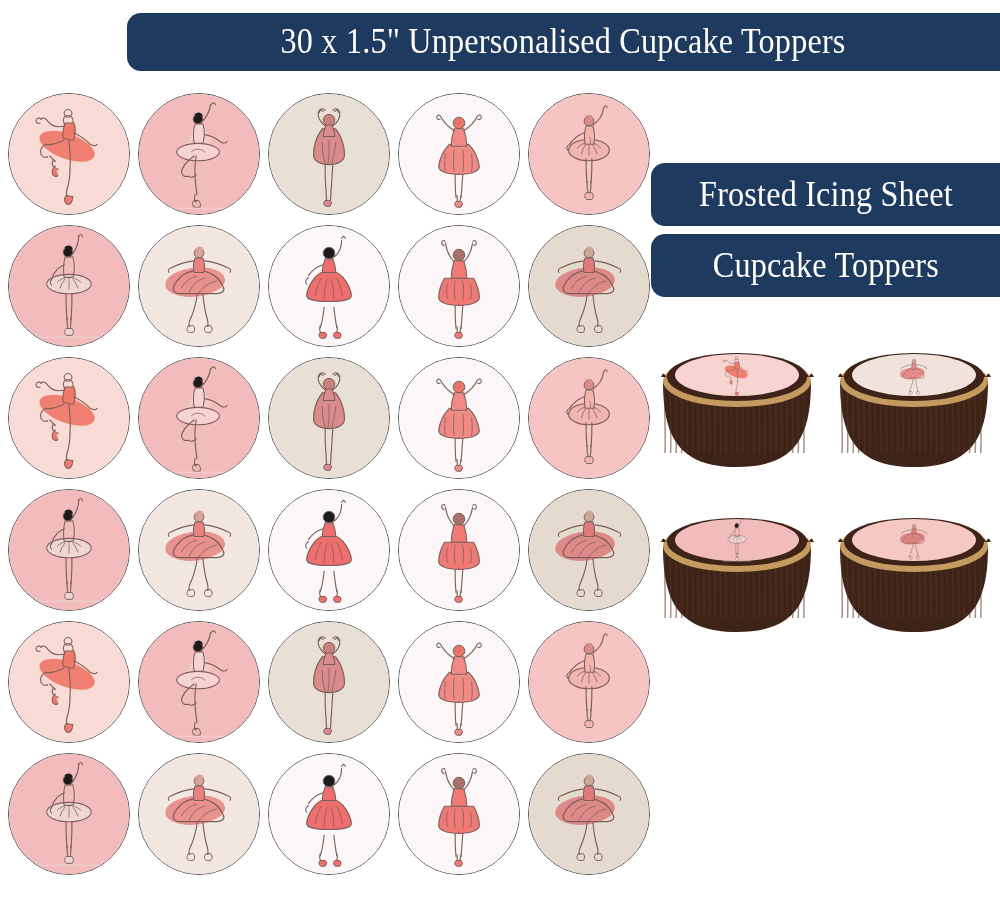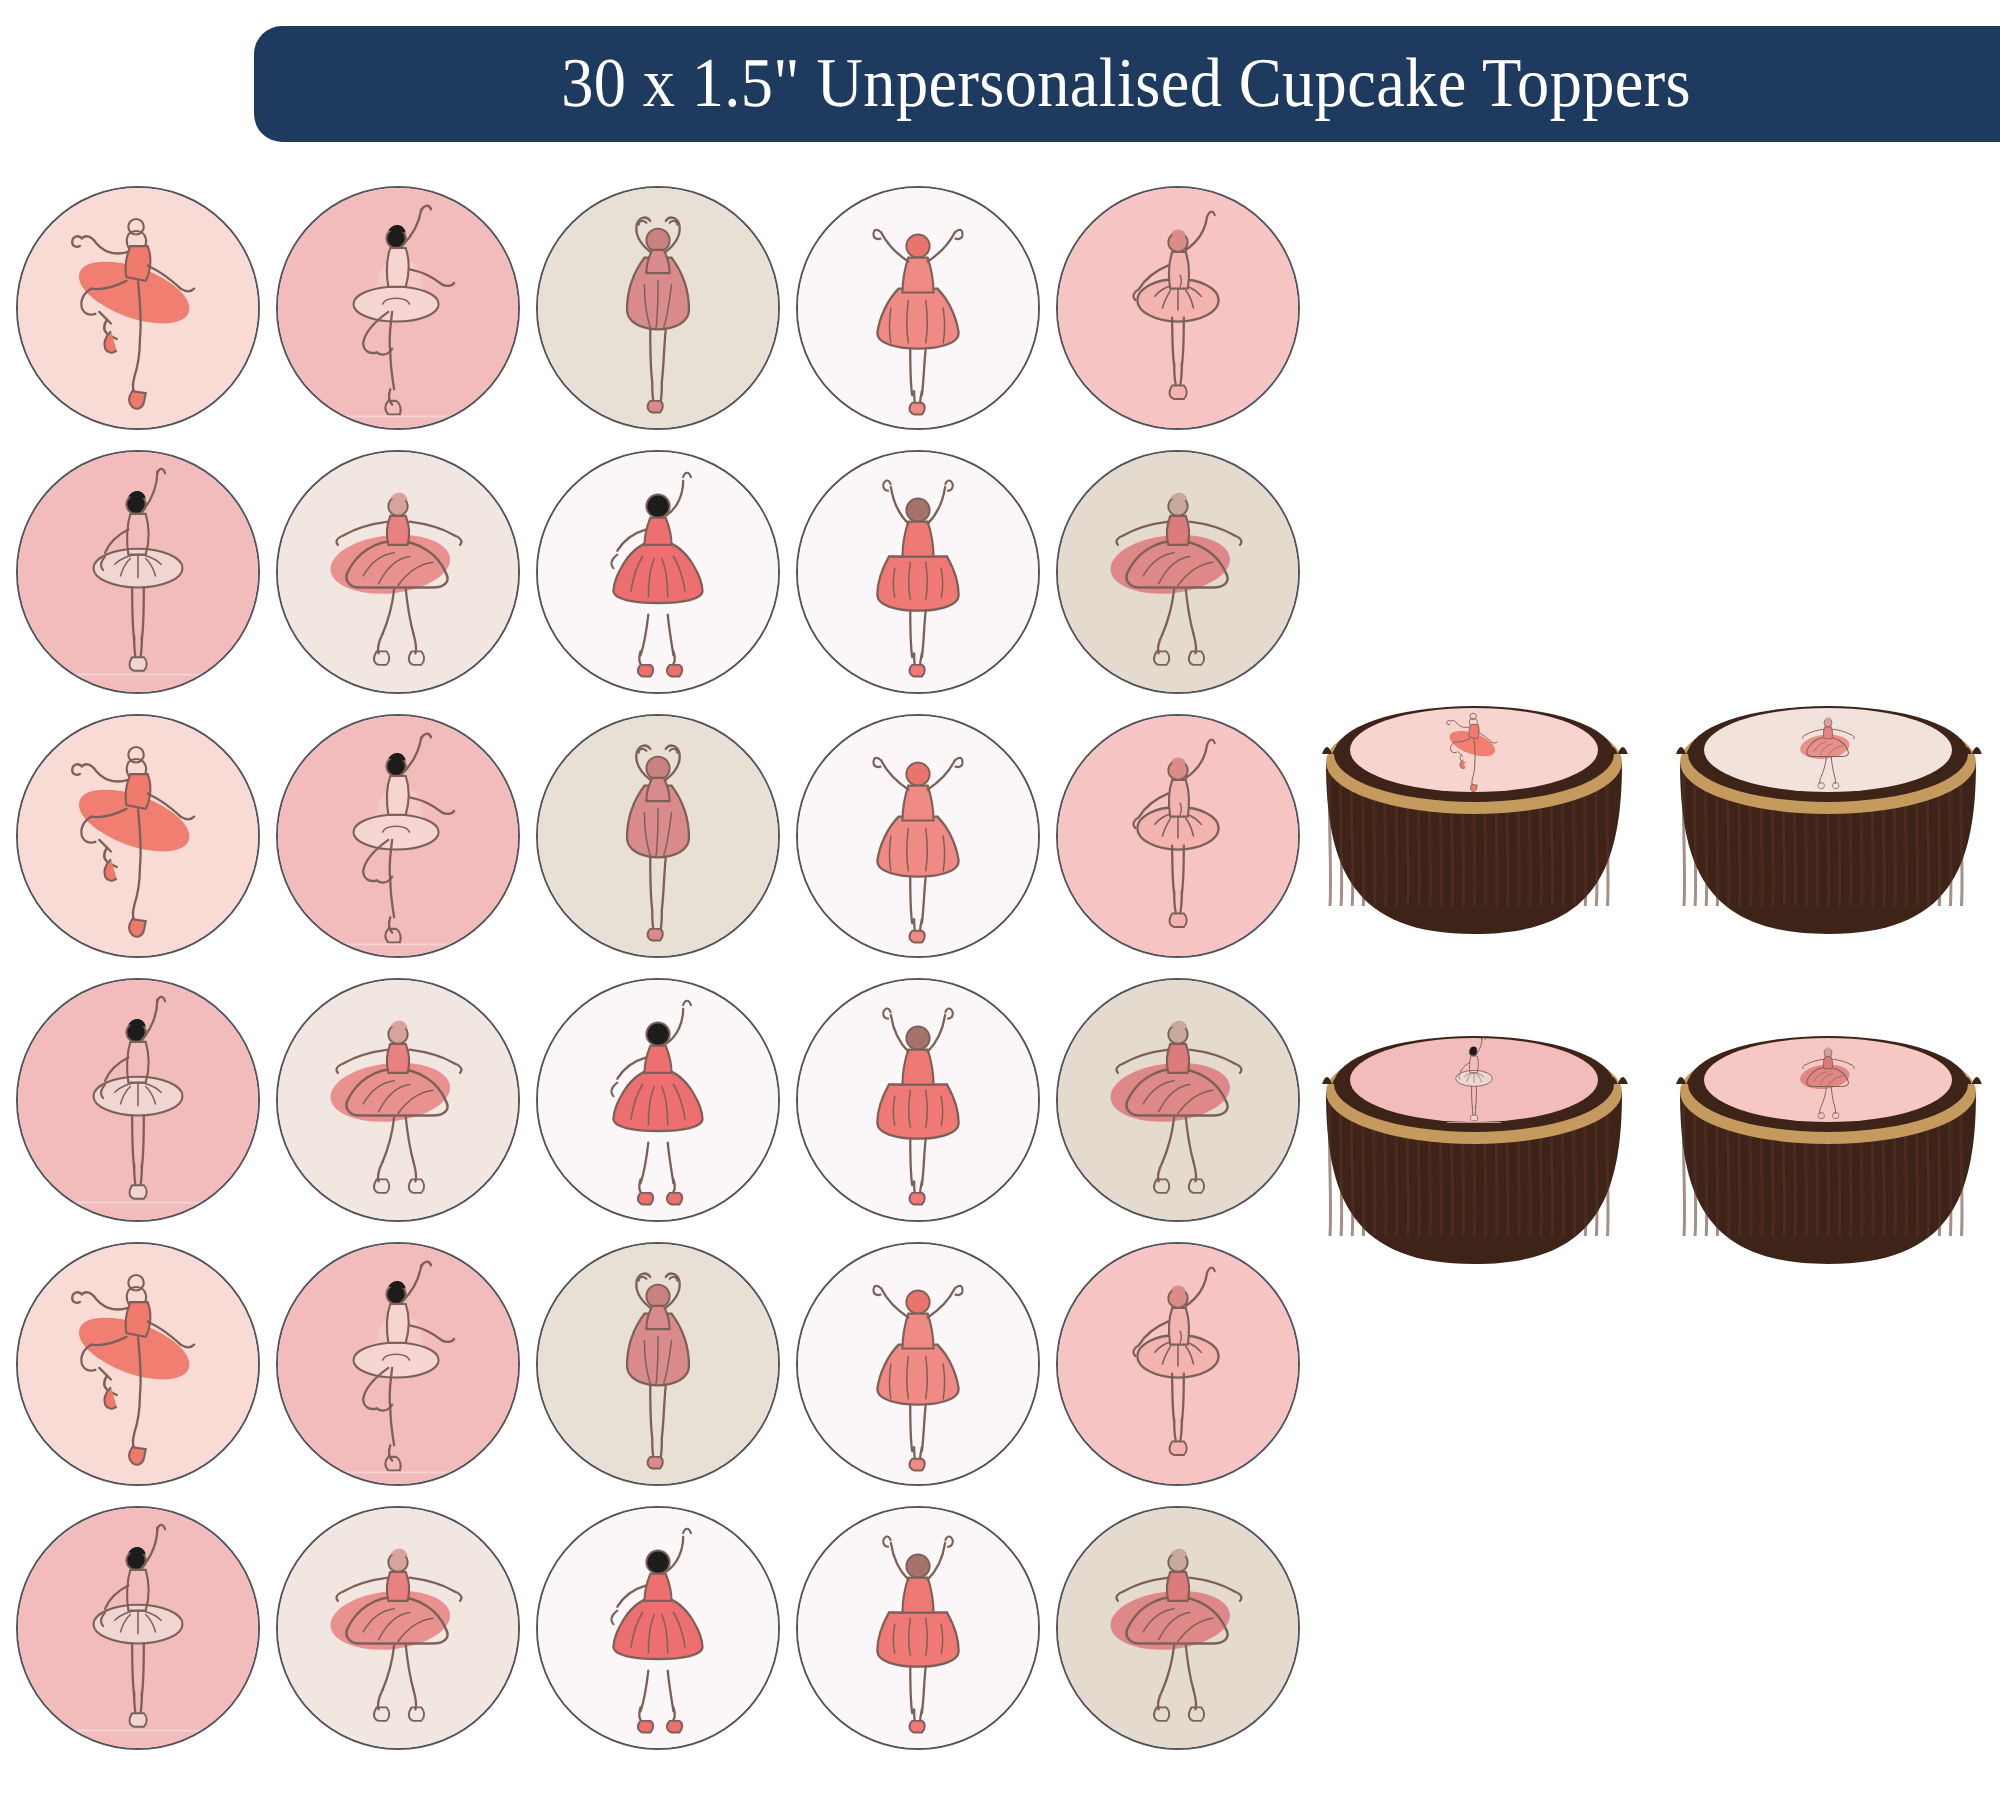--- a/index.html
+++ b/index.html
@@ -40,20 +40,26 @@
 </style>
 </head>
 <body>
 
 <div class="stage">
 
   <div class="banner" id="title-banner" style="--navy:#1e3a5f">
     <span>30 x 1.5" Unpersonalised Cupcake Toppers</span>
   </div>
 
+  <div class="banner" id="banner-frosted" style="--navy:#1e3a5f">
+    <span>Frosted Icing Sheet</span>
+  </div>
+  <div class="banner" id="banner-toppers" style="--navy:#1e3a5f">
+    <span>Cupcake Toppers</span>
+  </div>
 
   <div id="topper-grid">
       <div class="topper" style="left: 8px; top: 8px;">
         <svg viewBox="0 0 124 124" xmlns="http://www.w3.org/2000/svg">
     <rect x="0" y="0" width="124" height="124" fill="#f9dbd6"></rect>
     <g>
     <ellipse cx="60" cy="54" rx="30" ry="13" transform="rotate(20 60 54)" fill="#ef7a6b" opacity=".95"></ellipse>
     <path d="M57 24c3-3 8-2 9 2 1 4-2 7-5 7-4 0-6-5-4-9z" fill="none" stroke="#7d6159" stroke-width="1.1"></path>
     <circle cx="61" cy="20" r="4" fill="none" stroke="#7d6159" stroke-width="1.1"></circle>
     <path d="M58 30c-2 5-3 11-2 16l10 2c3-6 3-13 1-18z" fill="#ef7a6b" stroke="#7d6159" stroke-width="1.1"></path>

